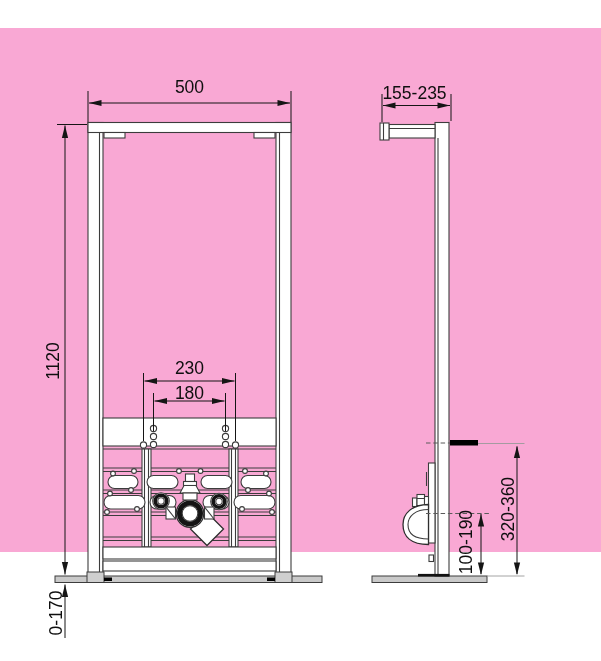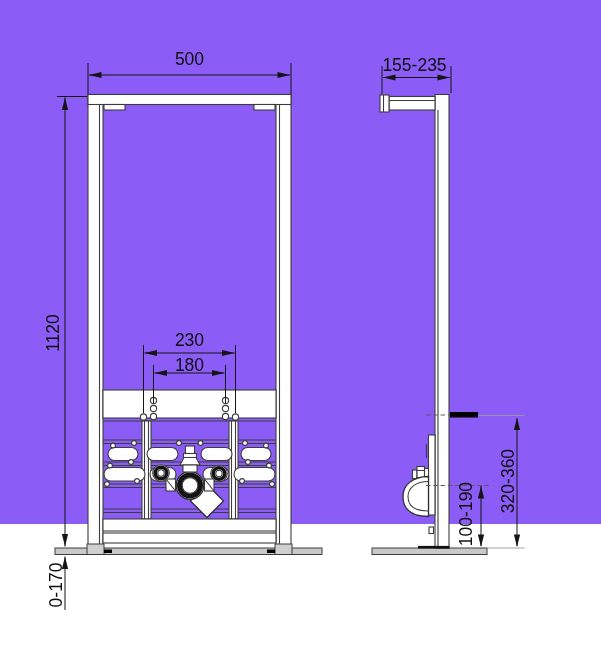--- a/index.html
+++ b/index.html
@@ -1,16 +1,16 @@
 <!DOCTYPE html>
 <html><head>
 <meta charset="utf-8">
 <style>
   html,body{margin:0;padding:0;background:#ffffff;width:601px;height:661px;overflow:hidden;}
-  .stage{position:relative;width:601px;height:524px;background:#8b5cf6;}
+  .stage{position:relative;width:601px;height:524px;background:#f9a8d4;margin-top:28px;}
   svg{display:block;}
   .ln   {stroke:#3c3c3c;stroke-width:1.1;fill:none;}
   .lnw  {stroke:#3c3c3c;stroke-width:1.1;fill:#ffffff;}
   .lnw2 {stroke:#2e2e2e;stroke-width:1.3;fill:#ffffff;}
   .thin {stroke:#9a9a9a;stroke-width:0.9;fill:none;}
   .dash {stroke:#5a5a5a;stroke-width:1;stroke-dasharray:4.5 2.8;fill:none;}
   .dim  {stroke:#151515;stroke-width:1;fill:none;}
   .dimfill{fill:#151515;stroke:none;}
   .ringdark{fill:none;stroke:#141414;}
   .foot {stroke:#3c3c3c;stroke-width:1;fill:#cfcfcf;}

